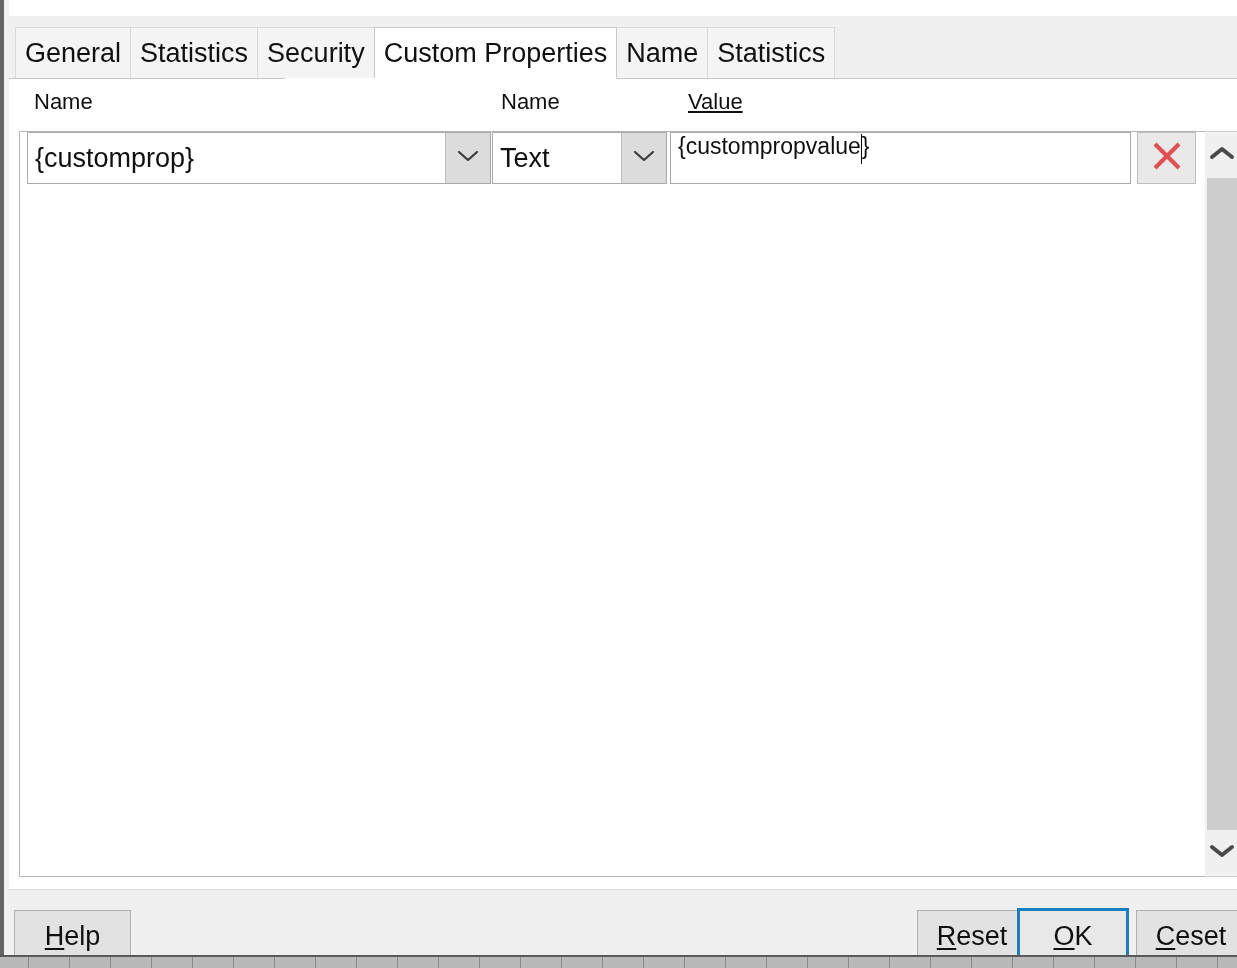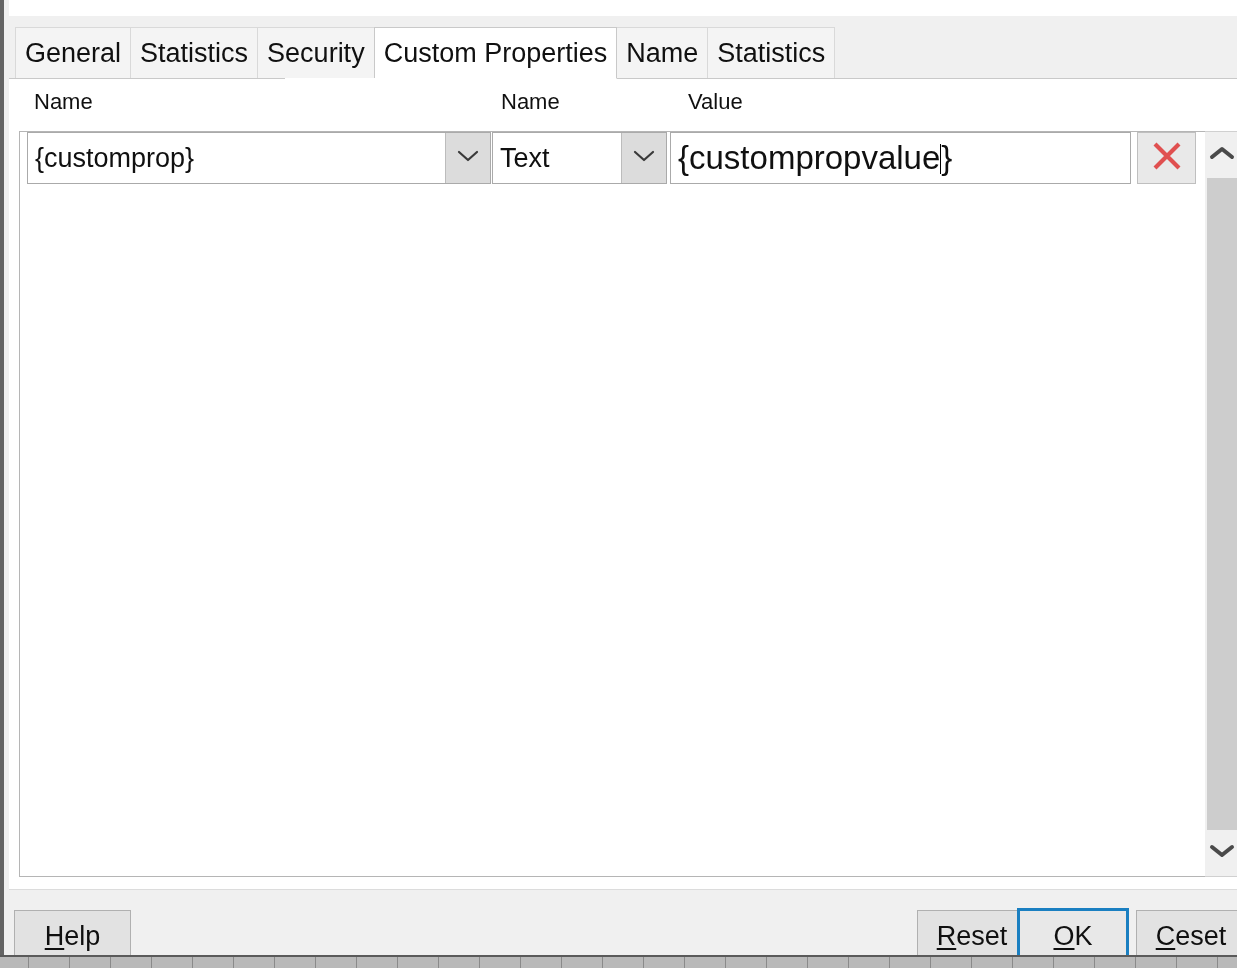--- a/index.html
+++ b/index.html
@@ -127,21 +127,21 @@
     position: absolute;
     font-size: 22px;
     color: #101010;
     line-height: 1;
     top: 4px;
     white-space: nowrap;
     margin-left: 16px;
   }
   #hdr-name  { left: 9px; }
   #hdr-type  { left: 476px; }
-  #hdr-value { left: 663px; }
+  #hdr-value { left: 663px; text-decoration: underline; }
 
   
   #list-frame {
     position: absolute;
     left: 10px;
     top: 52px;
     width: 1187px;
     height: 746px;
     background: #ffffff;
     border: 1px solid #b5b5b5;
@@ -195,23 +195,22 @@
   #input-value {
     position: absolute;
     left: 650px;
     top: 0;
     width: 461px;
     height: 52px;
     box-sizing: border-box;
     background: #ffffff;
     border: 1px solid #aaaaaa;
     display: flex;
-    align-items: center;
     padding-left: 7px;
-    font-size: 33px;
+    font-size: 23px;
     color: #101010;
     white-space: nowrap;
     overflow: hidden;
     position: absolute;
   }
   #value-caret {
     display: inline-block;
     width: 1px;
     height: 30px;
     background: #000000;

